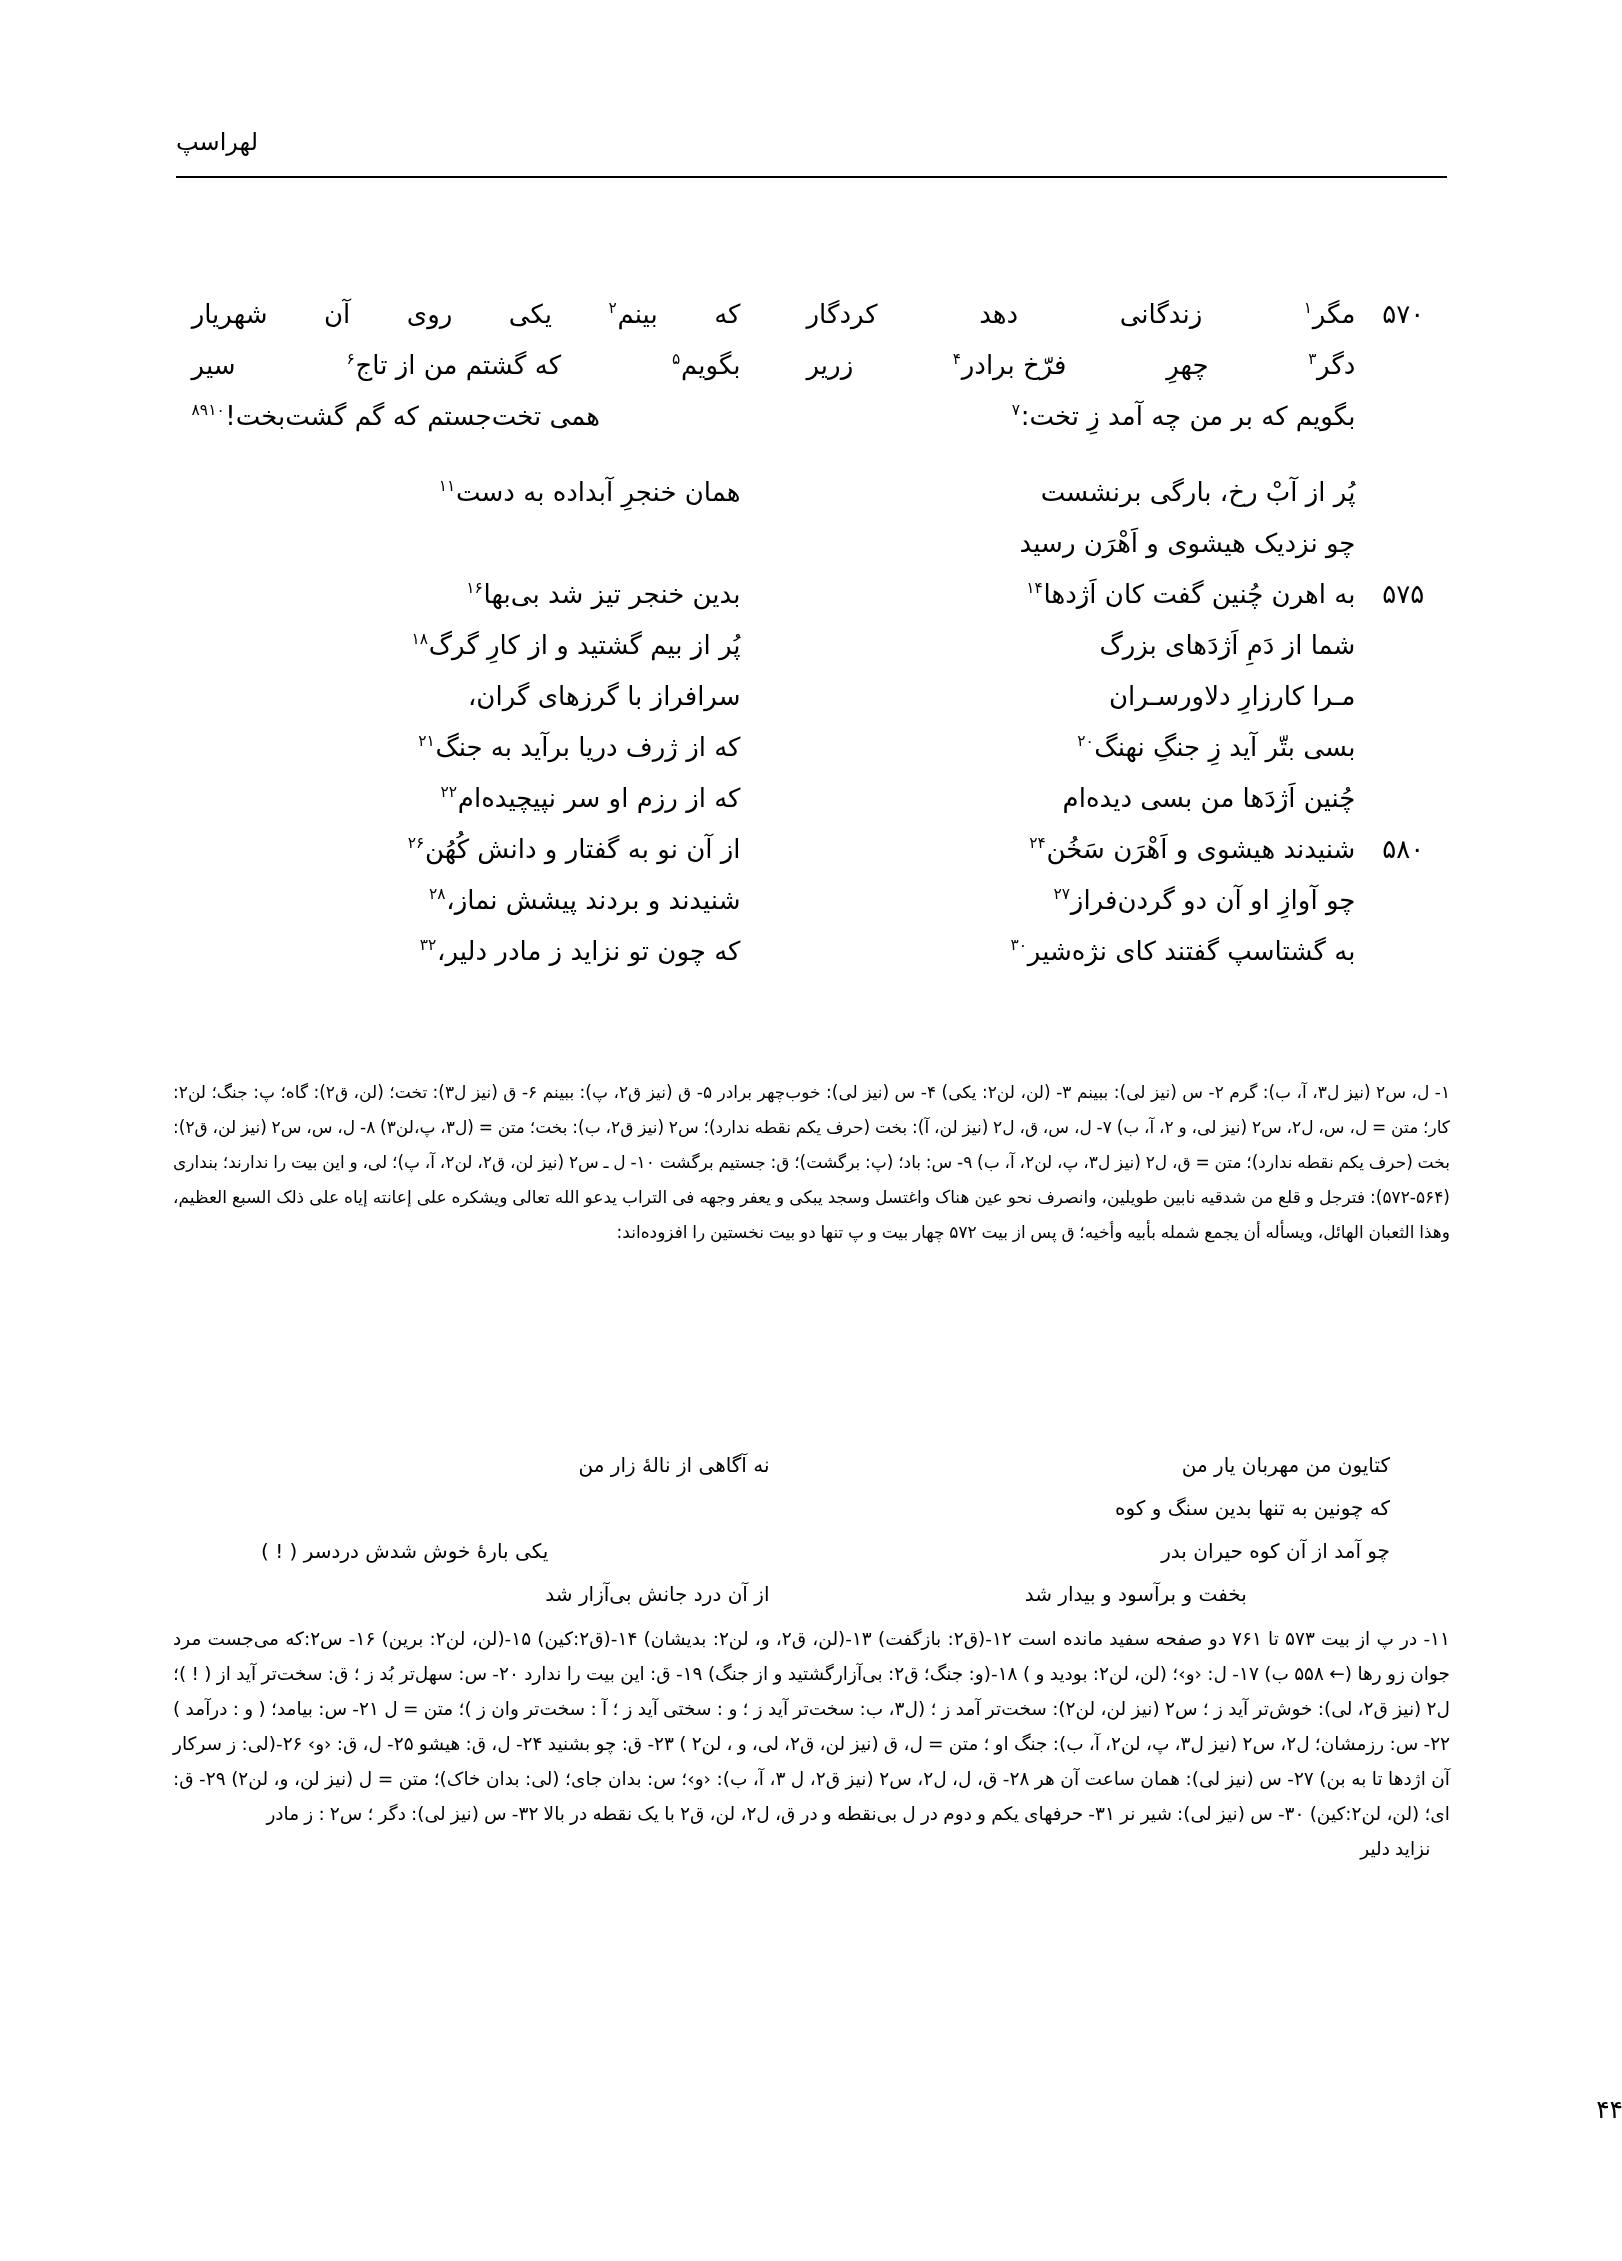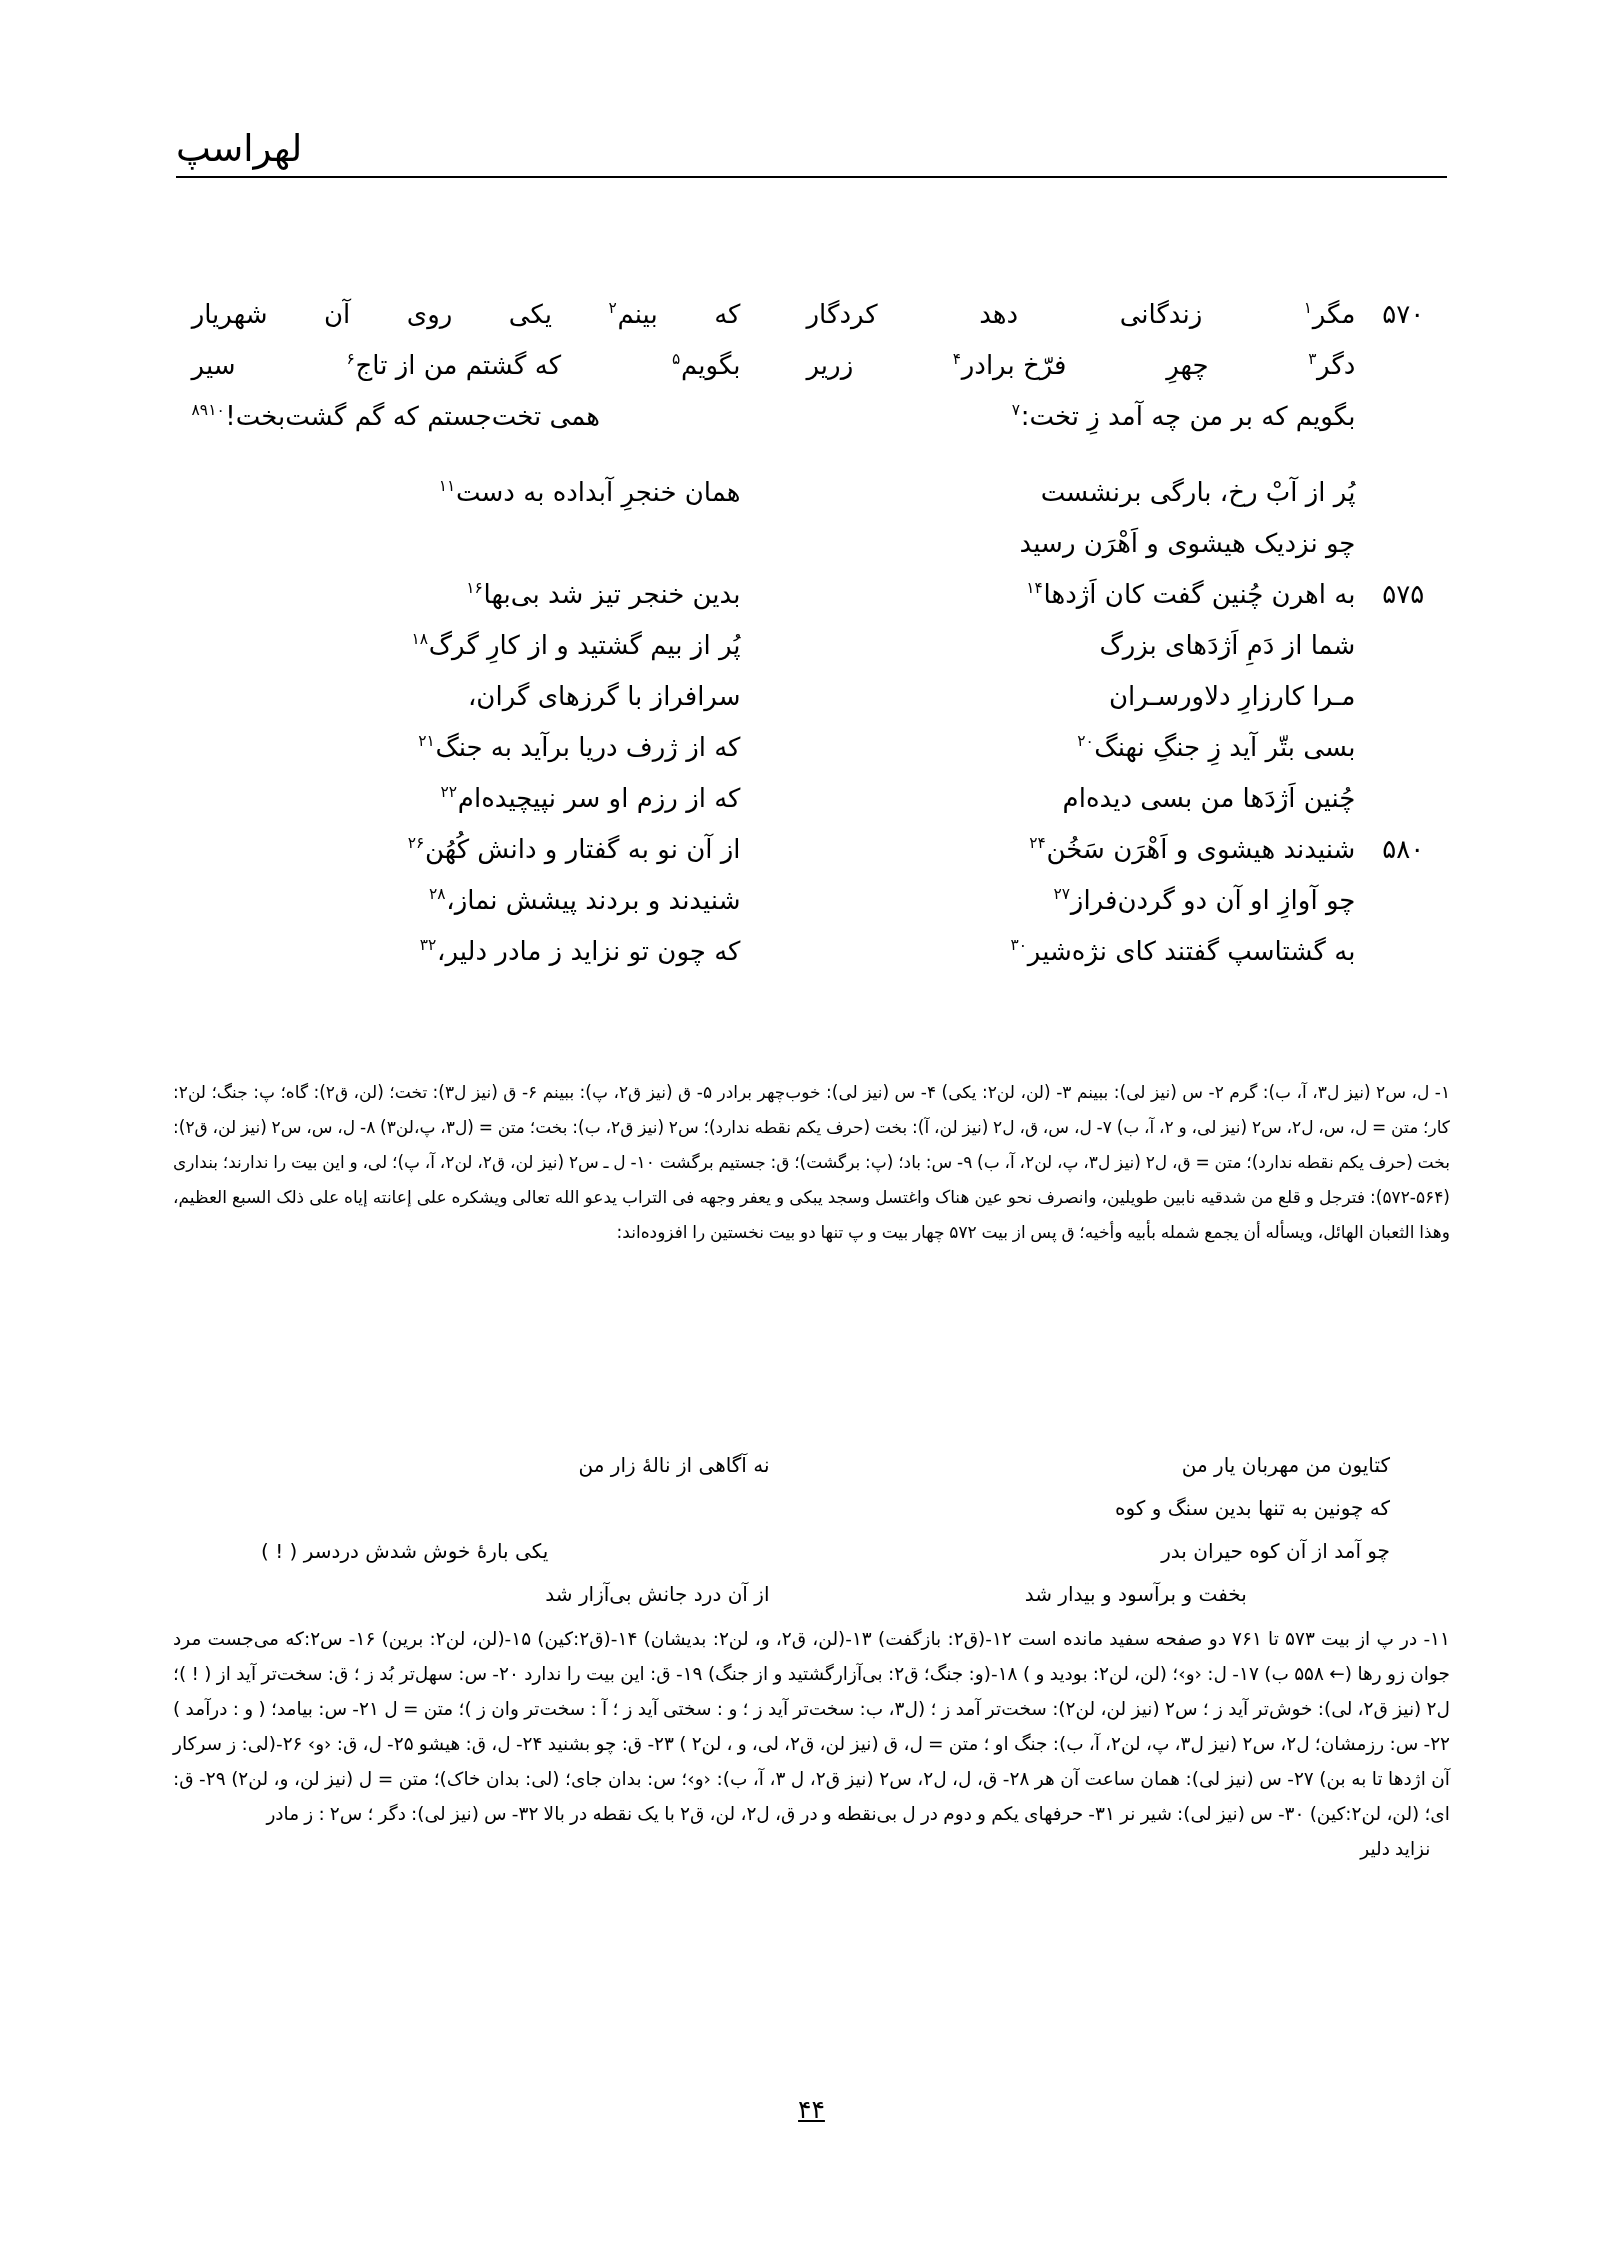--- a/index.html
+++ b/index.html
@@ -25,21 +25,21 @@
 
   
   .running-head-wrap {
     position: absolute;
     top: 130px;
     right: 176px;
     left: 176px;
     text-align: left;
   }
   .running-head {
-    font-size: 37px;
+    font-size: 24px;
     line-height: 1;
     letter-spacing: 0.3px;
     font-weight: 400;
     display: inline-block;
     direction: rtl;
   }
   .head-rule {
     position: absolute;
     top: 176px;
     right: 176px;
@@ -156,24 +156,23 @@
     text-align-last: right;
     padding-right: 19.6px;
   }
 
   
   .folio {
     position: absolute;
     top: 2095px;
     left: 0;
     right: 0;
-    text-align: center;
+    text-align: right;
     font-size: 25px;
     letter-spacing: 1.4px;
-    text-decoration: underline;
   }
 </style>
 </head>
 <body>
 
 <div class="page">
 
   <div class="running-head-wrap">
     <span class="running-head">لهراسپ</span>
   </div>

